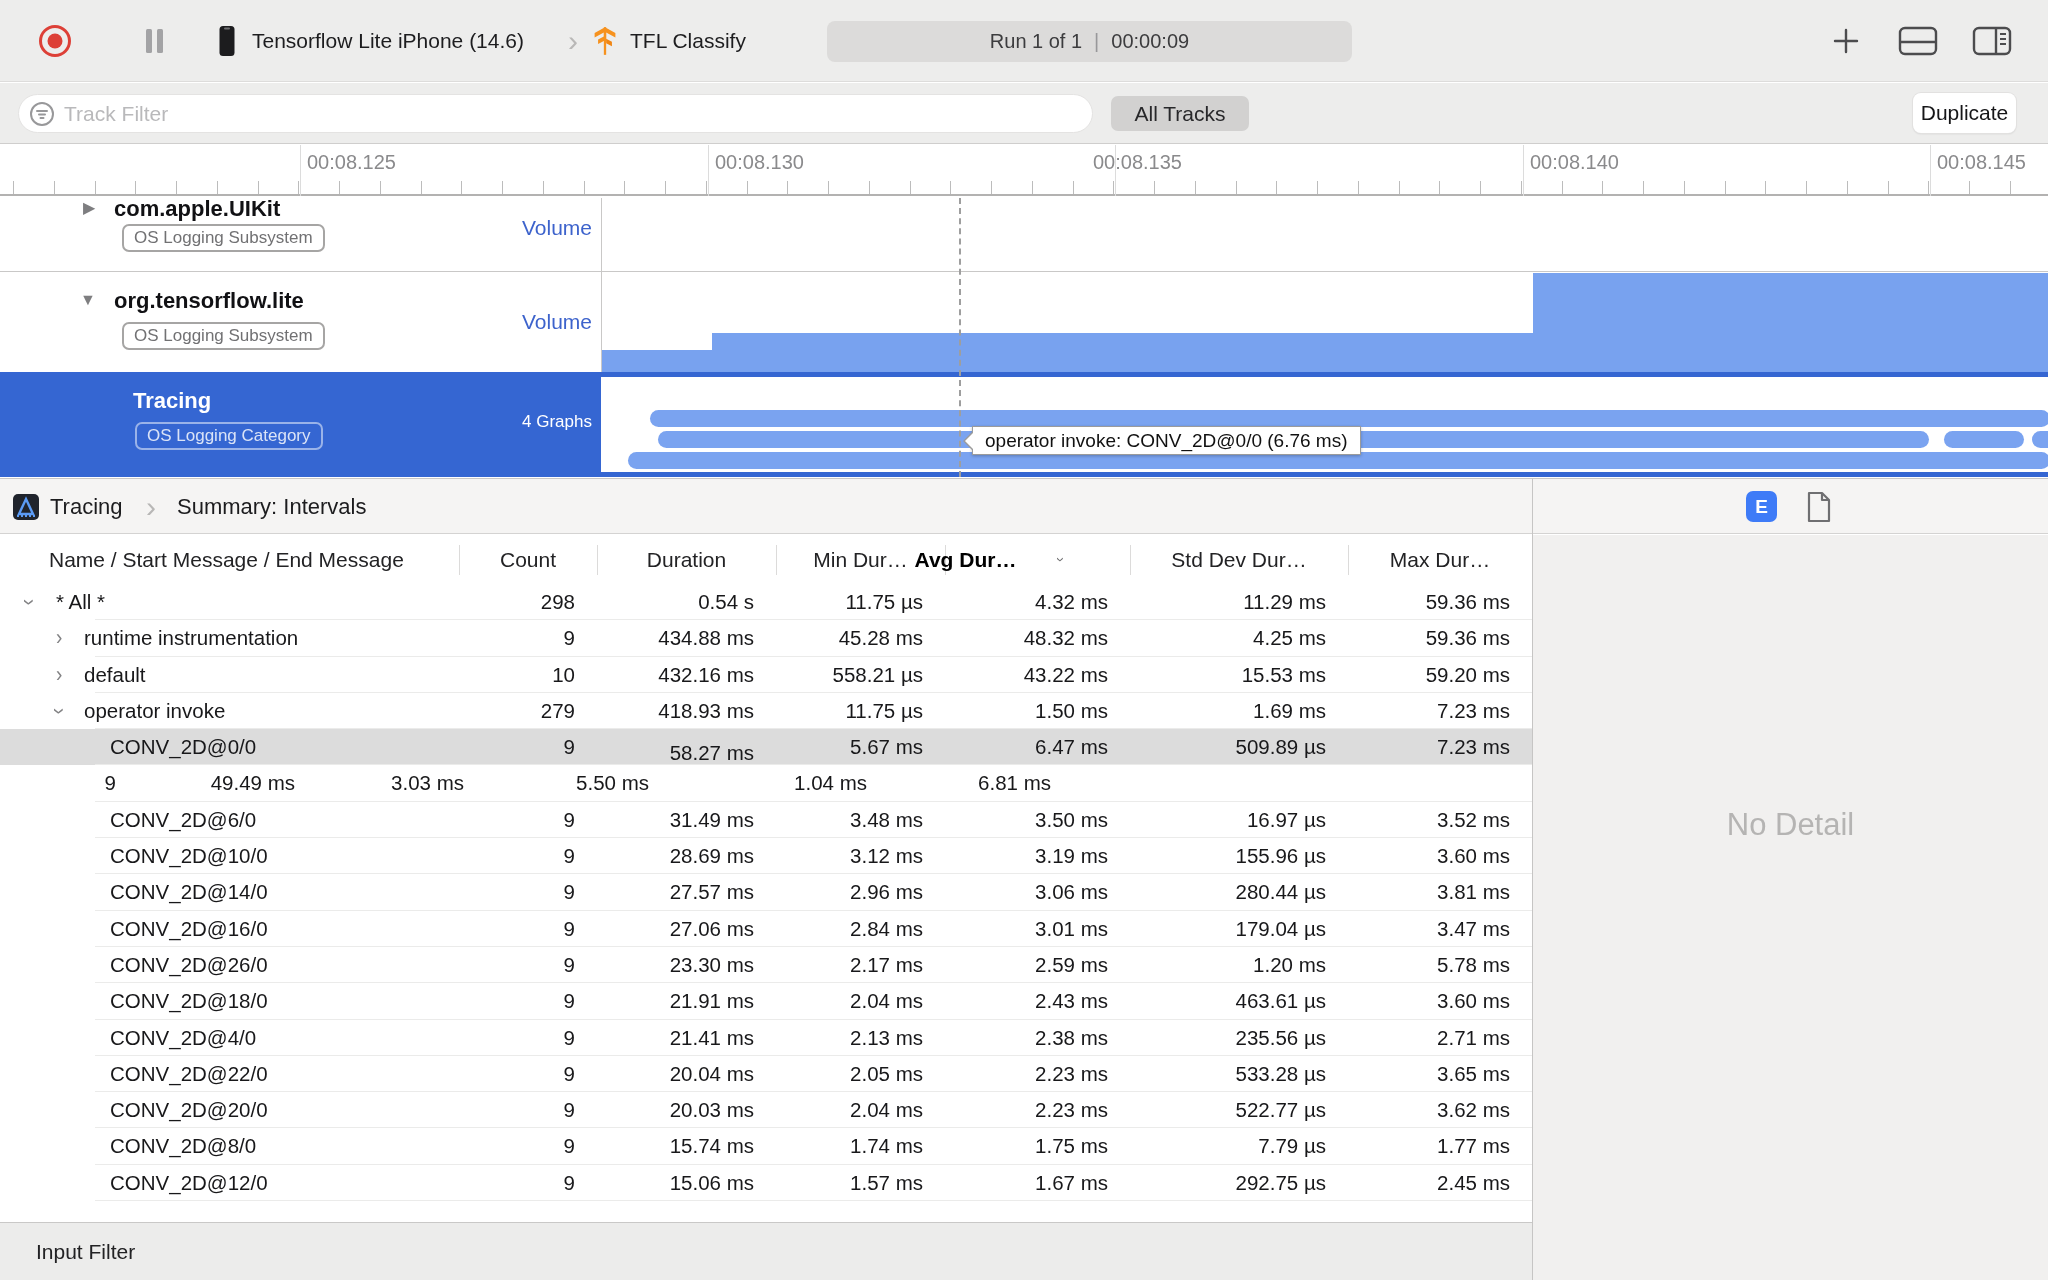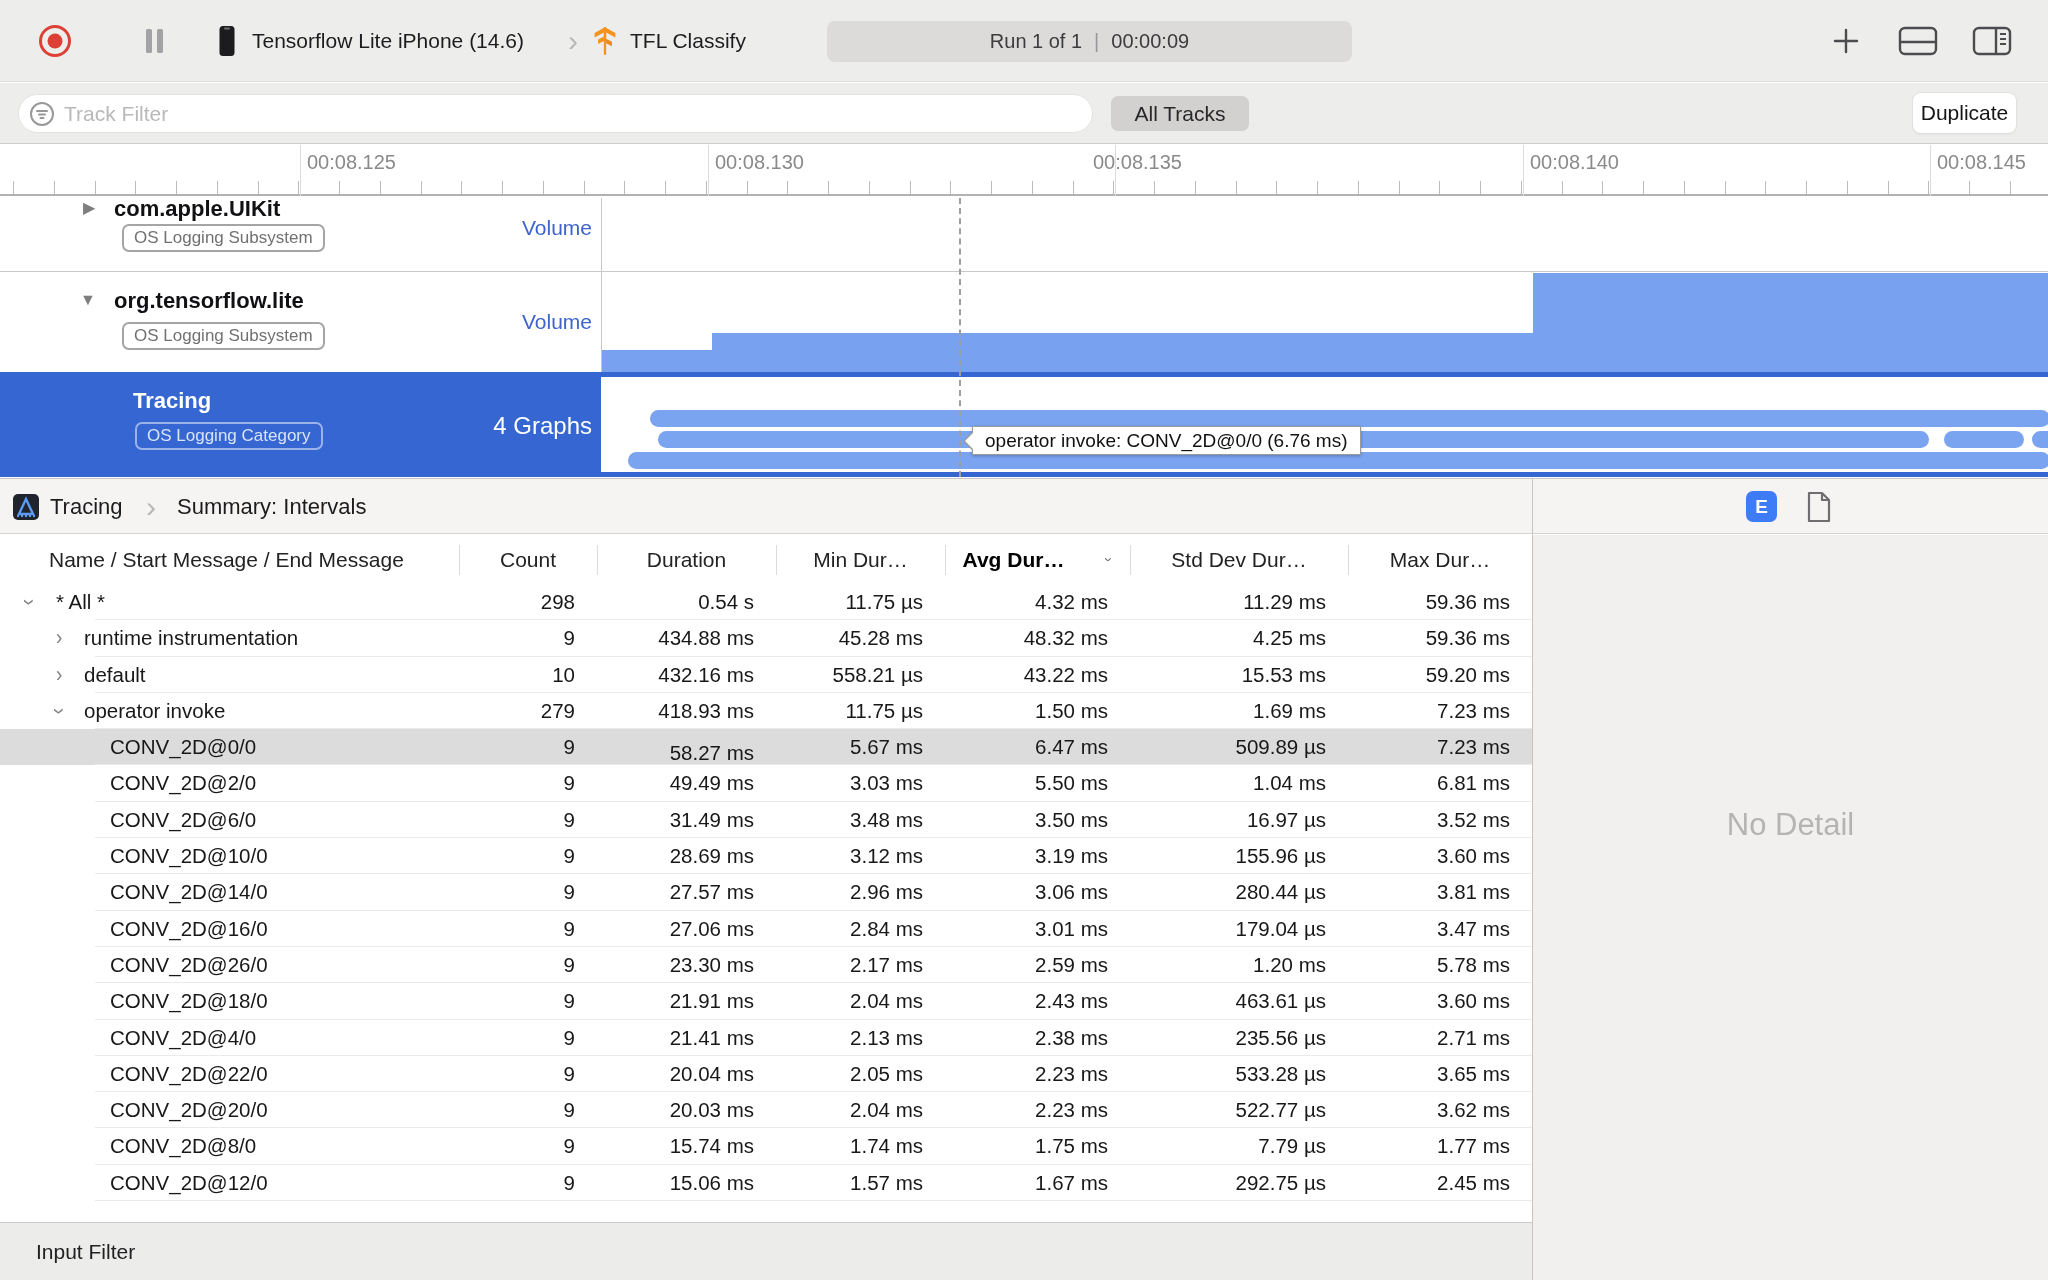--- a/index.html
+++ b/index.html
@@ -38,21 +38,21 @@
   .track-div { position:absolute; left:0; width:2048px; height:1px; background:#c9c8c7; }
   .head-col-div { position:absolute; left:601px; top:0; width:1px; background:#c9c8c7; }
   .disc-tri { position:absolute; font-size:16px; color:#7e7e80; }
   .track-title { position:absolute; font-size:22px; font-weight:700; color:#111114; }
   .badge { position:absolute; font-size:17px; color:#717173; border:2px solid #a6a5a4; border-radius:7px; padding:2px 10px; background:transparent; }
   .meta-label { position:absolute; font-size:21px; color:#3d63cc; text-align:right; right:1456px; }
   .trace-row { position:absolute; left:0; top:174px; width:2048px; height:105px; background:#3566d2; }
   .trace-inner { position:absolute; left:601px; top:5px; width:1447px; height:95px; background:#ffffff; overflow:hidden; }
   .trace-title { position:absolute; font-size:22px; font-weight:700; color:#ffffff; }
   .trace-badge { position:absolute; font-size:17px; color:rgba(255,255,255,.82); border:2px solid rgba(255,255,255,.5); border-radius:7px; padding:2px 10px; }
-  .trace-meta { position:absolute; font-size:24px; color:#ffffff; text-align:right; right:1456px; }
+  .trace-meta { position:absolute; font-size:17px; color:#ffffff; text-align:right; right:1456px; }
   .volbar { position:absolute; background:#78a2ef; }
   .capsule { position:absolute; height:17px; border-radius:9px; background:#7aa3f0; }
   .dashed-line { position:absolute; left:959px; top:198px; width:0; height:279px; border-left:2px dashed #9e9e9e; z-index:5; }
   .tooltip { position:absolute; left:972px; top:426px; height:29px; background:#ffffff; border:1px solid #9b9b9b;
              box-shadow:0 1px 3px rgba(0,0,0,.25); display:flex; align-items:center; padding:0 12px; font-size:19px; color:#111; z-index:6; }
   .tt-arrow-border { position:absolute; left:-10px; top:4px; width:0; height:0; border-top:10px solid transparent; border-bottom:10px solid transparent; border-right:10px solid #9b9b9b; }
   .tt-arrow { position:absolute; left:-8px; top:5px; width:0; height:0; border-top:9px solid transparent; border-bottom:9px solid transparent; border-right:9px solid #ffffff; }
 
   
   .bc-bar { position:absolute; left:0; top:478px; width:2048px; height:56px; background:#f5f4f3; border-top:1px solid #c8c7c6; border-bottom:1px solid #d4d3d2; }
@@ -320,21 +320,21 @@
     </div>
     <div class="hdiv" style="left: 597px;"></div>
     <div class="hcell" style="left: 597px; width: 179px;">
       <span>Duration</span>
     </div>
     <div class="hdiv" style="left: 776px;"></div>
     <div class="hcell" style="left: 776px; width: 169px;">
       <span>Min Dur…</span>
     </div>
     <div class="hdiv" style="left: 945px;"></div>
-    <div class="hcell sorted" style="left: 945px; width: 185px; gap: 33px;">
+    <div class="hcell sorted" style="left: 897px; width: 185px; gap: 33px;">
       <span>Avg Dur…</span>
       <span class="sort-chev">›</span>
     </div>
     <div class="hdiv" style="left: 1130px;"></div>
     <div class="hcell" style="left: 1130px; width: 218px;">
       <span>Std Dev Dur…</span>
     </div>
     <div class="hdiv" style="left: 1348px;"></div>
     <div class="hcell" style="left: 1348px; width: 184px;">
       <span>Max Dur…</span>
@@ -385,21 +385,20 @@
       <div class="cell namecell" style="width: 459px; padding-left: 110px;"><span>CONV_2D@0/0</span></div>
       <div class="cell num" style="width: 138px;">9</div>
       <div class="cell num" style="width: 179px; margin-top: 6px;">58.27 ms</div>
       <div class="cell num" style="width: 169px;">5.67 ms</div>
       <div class="cell num" style="width: 185px;">6.47 ms</div>
       <div class="cell num" style="width: 218px;">509.89 µs</div>
       <div class="cell num" style="width: 184px;">7.23 ms</div>
       <div class="sep"></div>
     </div>
     <div class="trow">
-      <div class="cell namecell" style="width: 459px; padding-left: 110px;"><span>CONV_2D@2/0</span></div>
       <div class="cell num" style="width: 138px;">9</div>
       <div class="cell num" style="width: 179px;">49.49 ms</div>
       <div class="cell num" style="width: 169px;">3.03 ms</div>
       <div class="cell num" style="width: 185px;">5.50 ms</div>
       <div class="cell num" style="width: 218px;">1.04 ms</div>
       <div class="cell num" style="width: 184px;">6.81 ms</div>
       <div class="sep"></div>
     </div>
     <div class="trow">
       <div class="cell namecell" style="width: 459px; padding-left: 110px;"><span>CONV_2D@6/0</span></div>

